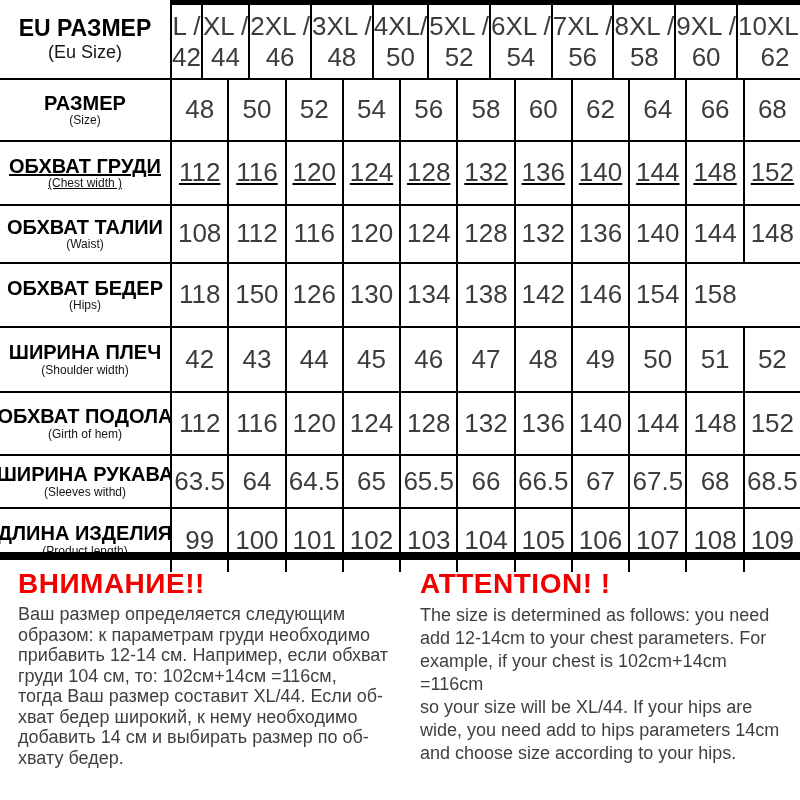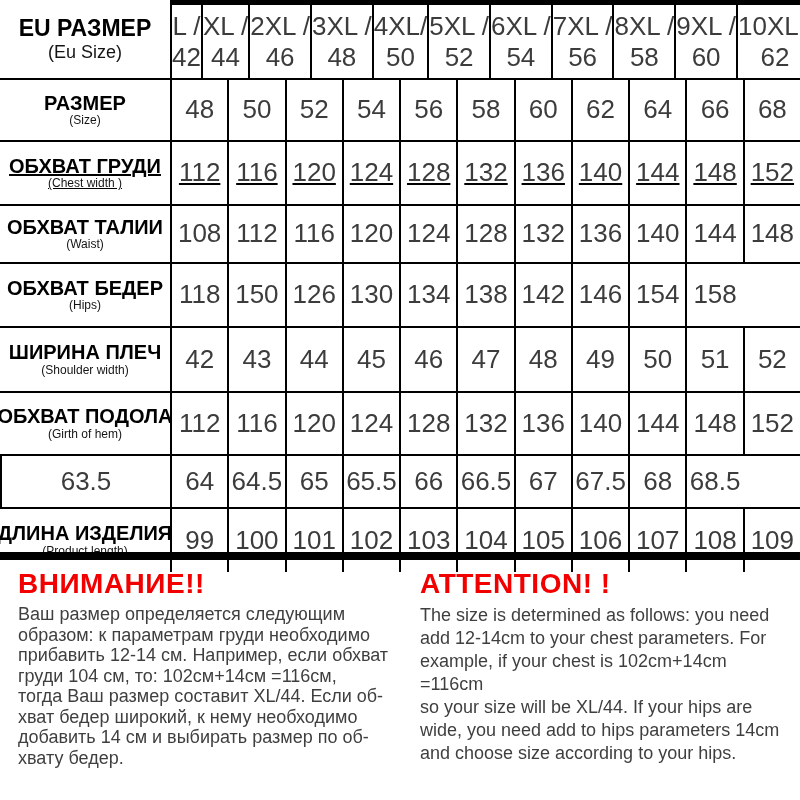--- a/index.html
+++ b/index.html
@@ -220,20 +220,24 @@
         <div class="cell data-cell">124</div>
         <div class="cell data-cell">128</div>
         <div class="cell data-cell">132</div>
         <div class="cell data-cell">136</div>
         <div class="cell data-cell">140</div>
         <div class="cell data-cell">144</div>
         <div class="cell data-cell">148</div>
         <div class="cell data-cell">152</div>
       </div>
       <div class="trow">
+        <div class="cell label-cell">
+          <div class="lab-ru">ШИРИНА РУКАВА</div>
+          <div class="lab-en">(Sleeves withd)</div>
+        </div>
         <div class="cell data-cell">63.5</div>
         <div class="cell data-cell">64</div>
         <div class="cell data-cell">64.5</div>
         <div class="cell data-cell">65</div>
         <div class="cell data-cell">65.5</div>
         <div class="cell data-cell">66</div>
         <div class="cell data-cell">66.5</div>
         <div class="cell data-cell">67</div>
         <div class="cell data-cell">67.5</div>
         <div class="cell data-cell">68</div>

